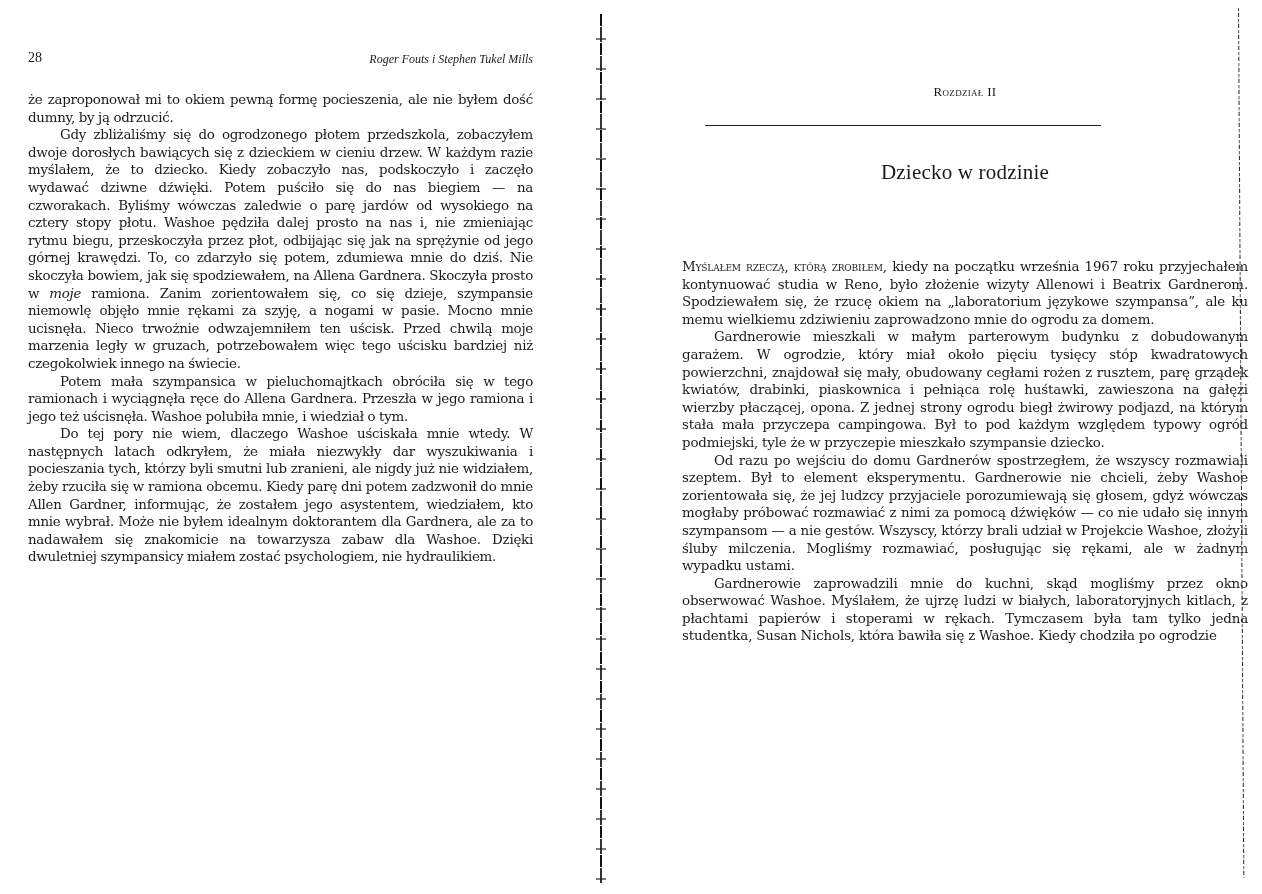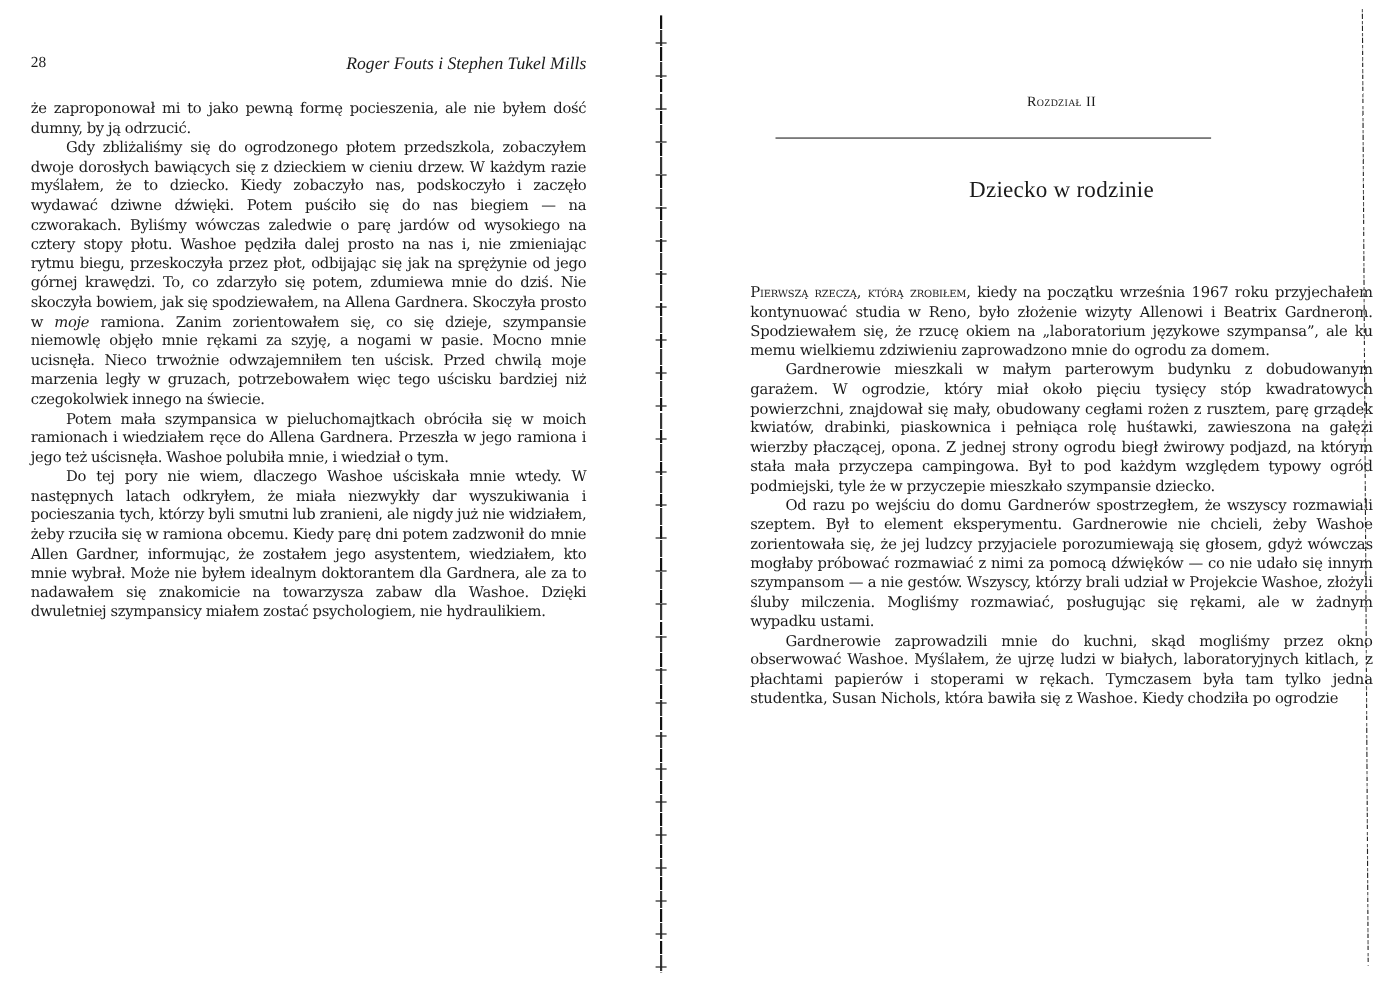--- a/index.html
+++ b/index.html
@@ -41,21 +41,21 @@
       left: 0;
       top: 0;
       font-size: 14px;
       font-family: "Liberation Serif", serif;
     }
     .author-head {
       position: absolute;
       right: 0;
       top: 1px;
       font-style: italic;
-      font-size: 16px;
+      font-size: 12px;
       font-family: "Liberation Serif", serif;
     }
     .text-col {
       position: absolute;
       font-family: "DejaVu Serif", serif;
       font-size: 13.4px;
       line-height: 17.6px;
       text-align: justify;
       hyphens: none;
     }
@@ -159,36 +159,36 @@
 </head>
 <body>
 
 <div class="page page-left">
   <div class="running-head">
     <span class="folio">28</span>
     <span class="author-head">Roger Fouts i Stephen Tukel Mills</span>
   </div>
 
   <div class="text-col left-col">
-    <p class="no-indent">że zaproponował mi to jako pewną formę pocieszenia, ale nie byłem dość dumny, by ją odrzucić.</p>
+    <p class="no-indent">że zaproponował mi to okiem pewną formę pocieszenia, ale nie byłem dość dumny, by ją odrzucić.</p>
     <p><span>Gdy zbliżaliśmy się do ogrodzonego płotem przedszkola, zobaczyłem dwoje dorosłych bawiących się z dzieckiem w cieniu drzew. W każdym razie myślałem, że to dziecko. Kiedy zobaczyło nas, podskoczyło i zaczęło wydawać dziwne dźwięki. Potem puściło się do nas biegiem — na czworakach. Byliśmy wówczas zaledwie o parę jardów od wysokiego na cztery stopy płotu. Washoe pędziła dalej prosto na nas i, nie zmieniając rytmu biegu, przeskoczyła przez płot, odbijając się jak na sprężynie od jego górnej krawędzi. To, co zdarzyło się potem, zdumiewa mnie do dziś. Nie skoczyła bowiem, jak się spodziewałem, na Allena Gardnera. Skoczyła prosto w </span><em>moje</em><span> ramiona. Zanim zorientowałem się, co się dzieje, szympansie niemowlę objęło mnie rękami za szyję, a nogami w pasie. Mocno mnie ucisnęła. Nieco trwożnie odwzajemniłem ten uścisk. Przed chwilą moje marzenia legły w gruzach, potrzebowałem więc tego uścisku bardziej niż czegokolwiek innego na świecie.</span></p>
-    <p>Potem mała szympansica w pieluchomajtkach obróciła się w moich ramionach i wiedziałem ręce do Allena Gardnera. Przeszła w jego ramiona i jego też uścisnęła. Washoe polubiła mnie, i wiedział o tym.</p>
+    <p>Potem mała szympansica w pieluchomajtkach obróciła się w tego ramionach i wyciągnęła ręce do Allena Gardnera. Przeszła w jego ramiona i jego też uścisnęła. Washoe polubiła mnie, i wiedział o tym.</p>
     <p>Do tej pory nie wiem, dlaczego Washoe uściskała mnie wtedy. W następnych latach odkryłem, że miała niezwykły dar wyszukiwania i pocieszania tych, którzy byli smutni lub zranieni, ale nigdy już nie widziałem, żeby rzuciła się w ramiona obcemu. Kiedy parę dni potem zadzwonił do mnie Allen Gardner, informując, że zostałem jego asystentem, wiedziałem, kto mnie wybrał. Może nie byłem idealnym doktorantem dla Gardnera, ale za to nadawałem się znakomicie na towarzysza zabaw dla Washoe. Dzięki dwuletniej szympansicy miałem zostać psychologiem, nie hydraulikiem.</p>
   </div>
 </div>
 
 <div class="gutter-line"></div>
 <div class="gutter-ticks"></div>
 
 <div class="page page-right">
   <div class="chapter-label">Rozdział II</div>
   <div class="chapter-rule"></div>
   <div class="chapter-title">Dziecko w rodzinie</div>
 
   <div class="text-col right-col">
-    <p class="no-indent"><span class="smallcaps">Pierwszą rzeczą, którą zrobiłem,</span><span> kiedy na początku września 1967 roku przyjechałem kontynuować studia w Reno, było złożenie wizyty Allenowi i Beatrix Gardnerom. Spodziewałem się, że rzucę okiem na „laboratorium językowe szympansa”, ale ku memu wielkiemu zdziwieniu zaprowadzono mnie do ogrodu za domem.</span></p>
+    <p class="no-indent"><span class="smallcaps">Myślałem rzeczą, którą zrobiłem,</span><span> kiedy na początku września 1967 roku przyjechałem kontynuować studia w Reno, było złożenie wizyty Allenowi i Beatrix Gardnerom. Spodziewałem się, że rzucę okiem na „laboratorium językowe szympansa”, ale ku memu wielkiemu zdziwieniu zaprowadzono mnie do ogrodu za domem.</span></p>
     <p>Gardnerowie mieszkali w małym parterowym budynku z dobudowanym garażem. W ogrodzie, który miał około pięciu tysięcy stóp kwadratowych powierzchni, znajdował się mały, obudowany cegłami rożen z rusztem, parę grządek kwiatów, drabinki, piaskownica i pełniąca rolę huśtawki, zawieszona na gałęzi wierzby płaczącej, opona. Z jednej strony ogrodu biegł żwirowy podjazd, na którym stała mała przyczepa campingowa. Był to pod każdym względem typowy ogród podmiejski, tyle że w przyczepie mieszkało szympansie dziecko.</p>
     <p>Od razu po wejściu do domu Gardnerów spostrzegłem, że wszyscy rozmawiali szeptem. Był to element eksperymentu. Gardnerowie nie chcieli, żeby Washoe zorientowała się, że jej ludzcy przyjaciele porozumiewają się głosem, gdyż wówczas mogłaby próbować rozmawiać z nimi za pomocą dźwięków — co nie udało się innym szympansom — a nie gestów. Wszyscy, którzy brali udział w Projekcie Washoe, złożyli śluby milczenia. Mogliśmy rozmawiać, posługując się rękami, ale w żadnym wypadku ustami.</p>
     <p>Gardnerowie zaprowadzili mnie do kuchni, skąd mogliśmy przez okno obserwować Washoe. Myślałem, że ujrzę ludzi w białych, laboratoryjnych kitlach, z płachtami papierów i stoperami w rękach. Tymczasem była tam tylko jedna studentka, Susan Nichols, która bawiła się z Washoe. Kiedy chodziła po ogrodzie</p>
   </div>
 </div>
 
 <div class="edge-line"></div>
 
 </body></html>

